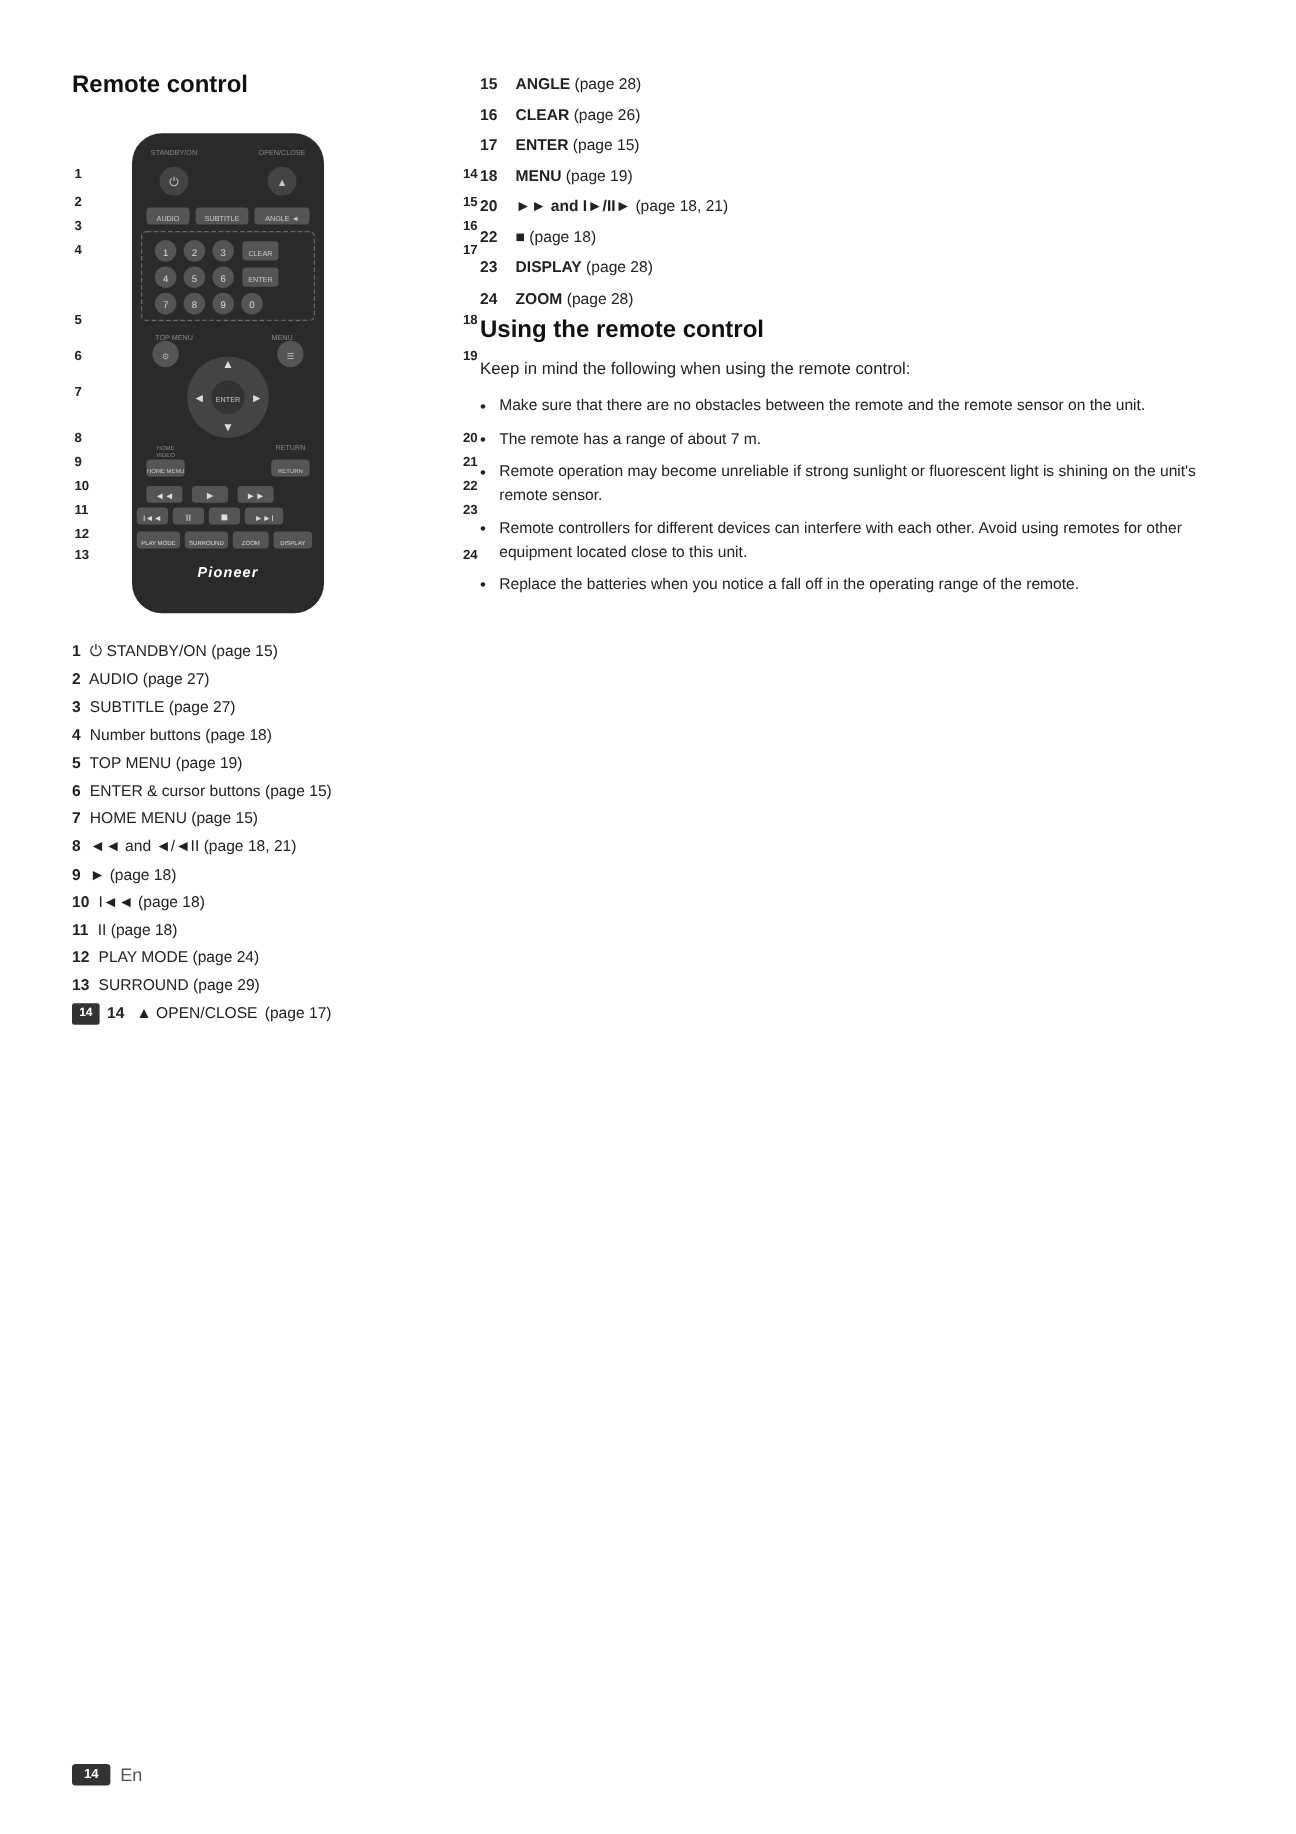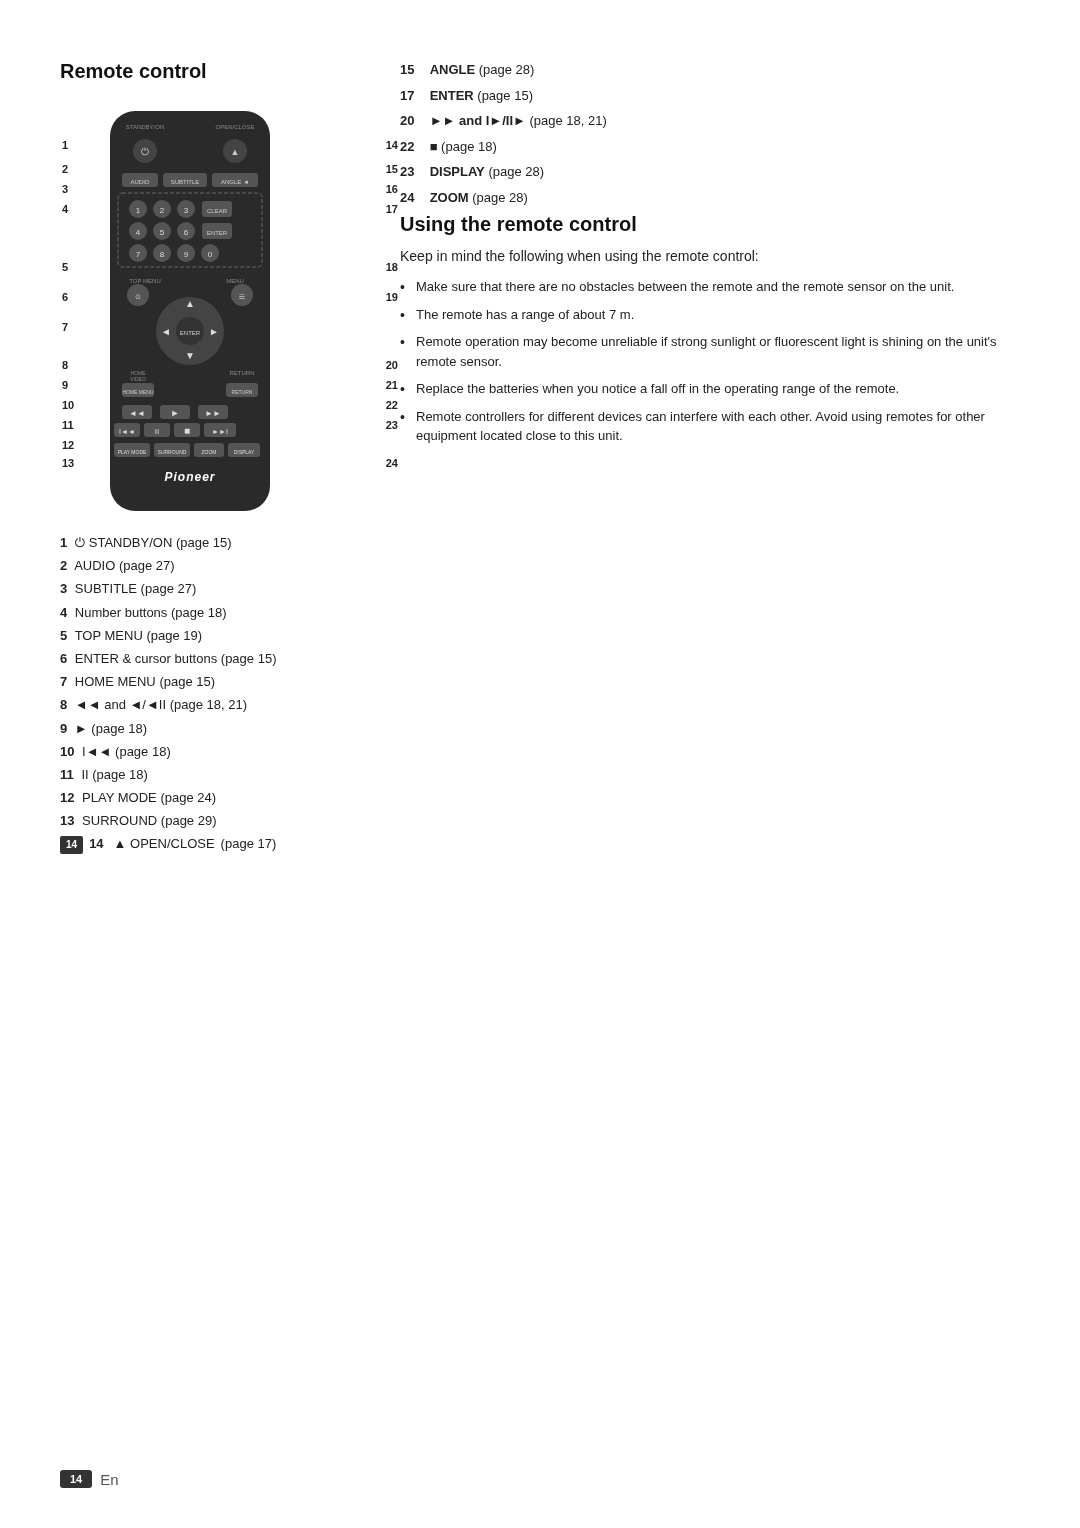--- a/index.html
+++ b/index.html
@@ -370,22 +370,30 @@
     </div>
 
     <div class="right-col">
 
       <ul class="right-list">
         <li>
           <span class="num">15</span>
           <span class="label">ANGLE</span> <span>(page 28)</span>
         </li>
         <li>
+          <span class="num">16</span>
+          <span class="label">CLEAR</span> <span>(page 26)</span>
+        </li>
+        <li>
           <span class="num">17</span>
           <span class="label">ENTER</span> <span>(page 15)</span>
+        </li>
+        <li>
+          <span class="num">18</span>
+          <span class="label">MENU</span> <span>(page 19)</span>
         </li>
         <li>
           <span class="num">20</span>
           <span class="label">►► and I►/II►</span> <span>(page 18, 21)</span>
         </li>
         <li>
           <span class="num">22</span>
           <span class="label">■</span> <span>(page 18)</span>
         </li>
         <li>
@@ -398,22 +406,22 @@
         </li>
       </ul>
 
       <div>
         <div class="using-title">Using the remote control</div>
         <p class="using-intro">Keep in mind the following when using the remote control:</p>
         <ul class="bullet-list">
           <li>Make sure that there are no obstacles between the remote and the remote sensor on the unit.</li>
           <li>The remote has a range of about 7 m.</li>
           <li>Remote operation may become unreliable if strong sunlight or fluorescent light is shining on the unit's remote sensor.</li>
+          <li>Remote controllers for different devices can interfere with each other. Avoid using remotes for other equipment located close to this unit.</li>
           <li>Replace the batteries when you notice a fall off in the operating range of the remote.</li>
-          <li>Remote controllers for different devices can interfere with each other. Avoid using remotes for other equipment located close to this unit.</li>
         </ul>
       </div>
 
     </div>
 
   </div>
 
 </div>
 
 <div style="position:absolute; bottom:40px; left:60px; display:flex; align-items:center; gap:8px;">

